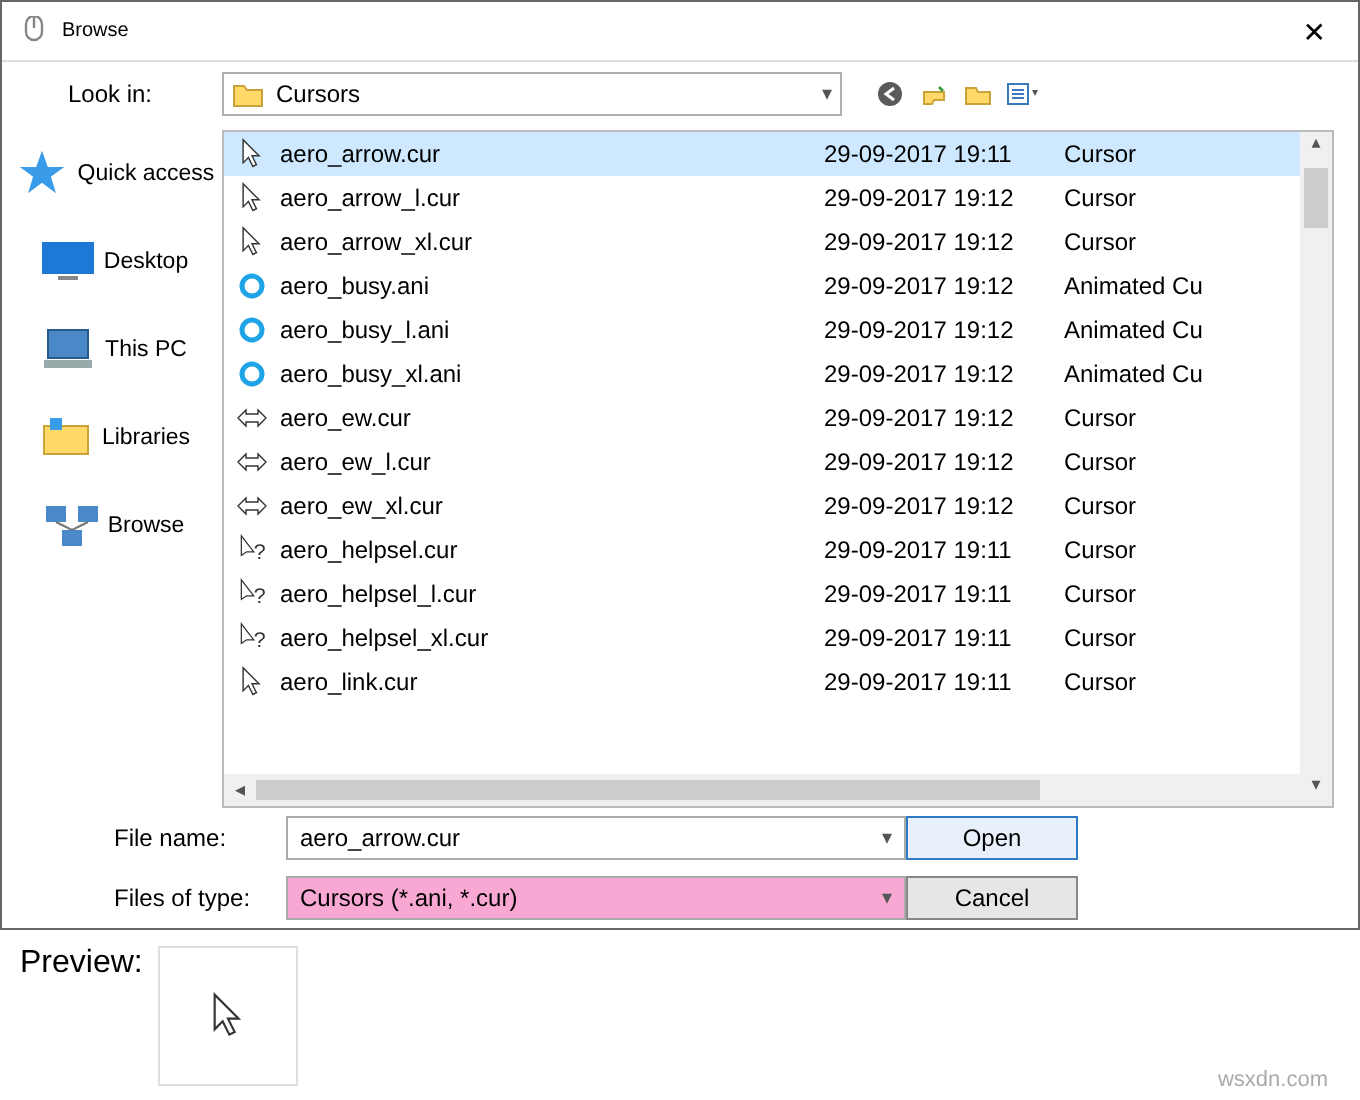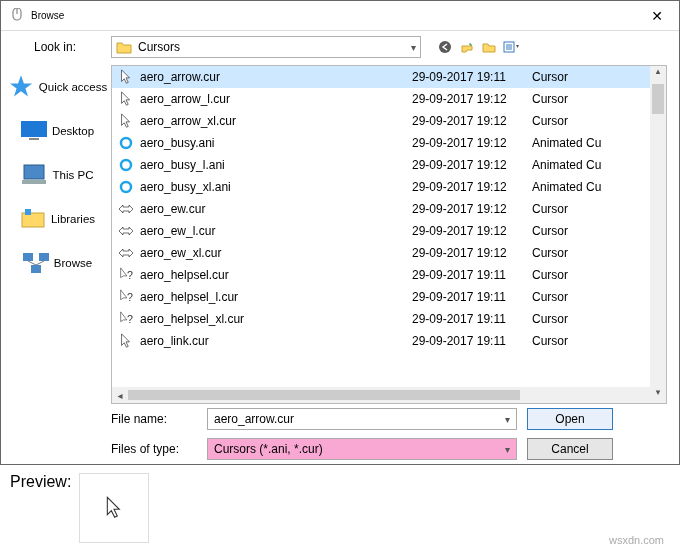--- a/index.html
+++ b/index.html
@@ -36,21 +36,21 @@
 .row .c-date { flex: 0 0 120px; }
 .row .c-type { flex: 1; overflow:hidden; white-space:nowrap;}
 .row .fi { width: 16px; height:16px; display:flex;align-items:center;justify-content:center; font-size:11px; color:#555;}
 .listscroll { position:absolute; right:0; top:0; bottom:0; width:16px; background:#f0f0f0;}
 .listscroll .up,.listscroll .down{height:16px;text-align:center;font-size:9px;color:#555;background:#f0f0f0;}
 .listscroll .thumb{position:absolute;left:2px;right:2px;top:18px;height:30px;background:#ccc;}
 .hzscroll { height:16px; display:flex; align-items:center; background:#f0f0f0;}
 .hzscroll .hleft,.hzscroll .hright{width:16px;text-align:center;font-size:10px;color:#555;}
 .hzscroll .htrack{flex:1;position:relative;height:10px;}
 .hzscroll .hthumb{position:absolute;left:0;width:75%;top:0;bottom:0;background:#ccc;}
-.bottomrow { display:flex; align-items:center; padding: 4px 12px 4px 110px; gap:10px;}
+.bottomrow { display:flex; align-items:center; padding: 4px 12px 4px 56px; }
 .bottomrow .blabel{width:86px;}
 .bottomrow .bcombo{width:310px;border:1px solid #aaa;height:22px;display:flex;align-items:center;padding:0 6px;background:#fff;}
 .bottomrow .bcombo.dd{background:#f9a8d4;justify-content:flex-end;}
 .bottomrow .bcombo .ctext{flex:1;}
 .bottomrow .bcombo .chev{font-size:10px;color:#555;}
 .bottomrow .btn{width:86px;height:22px;border:1px solid #888;background:#e6e6e6;text-align:center;line-height:20px;}
 .bottomrow .btn.primary{border:1px solid #2f7bc1;background:#e8f1fb;}
 .preview-area{display:flex;align-items:flex-start;padding:8px 0 0 10px;gap:8px;}
 .preview-area .plabel{font-size:16px;}
 .preview-box{width:70px;height:70px;border:1px solid #ddd;display:flex;align-items:center;justify-content:center;}

